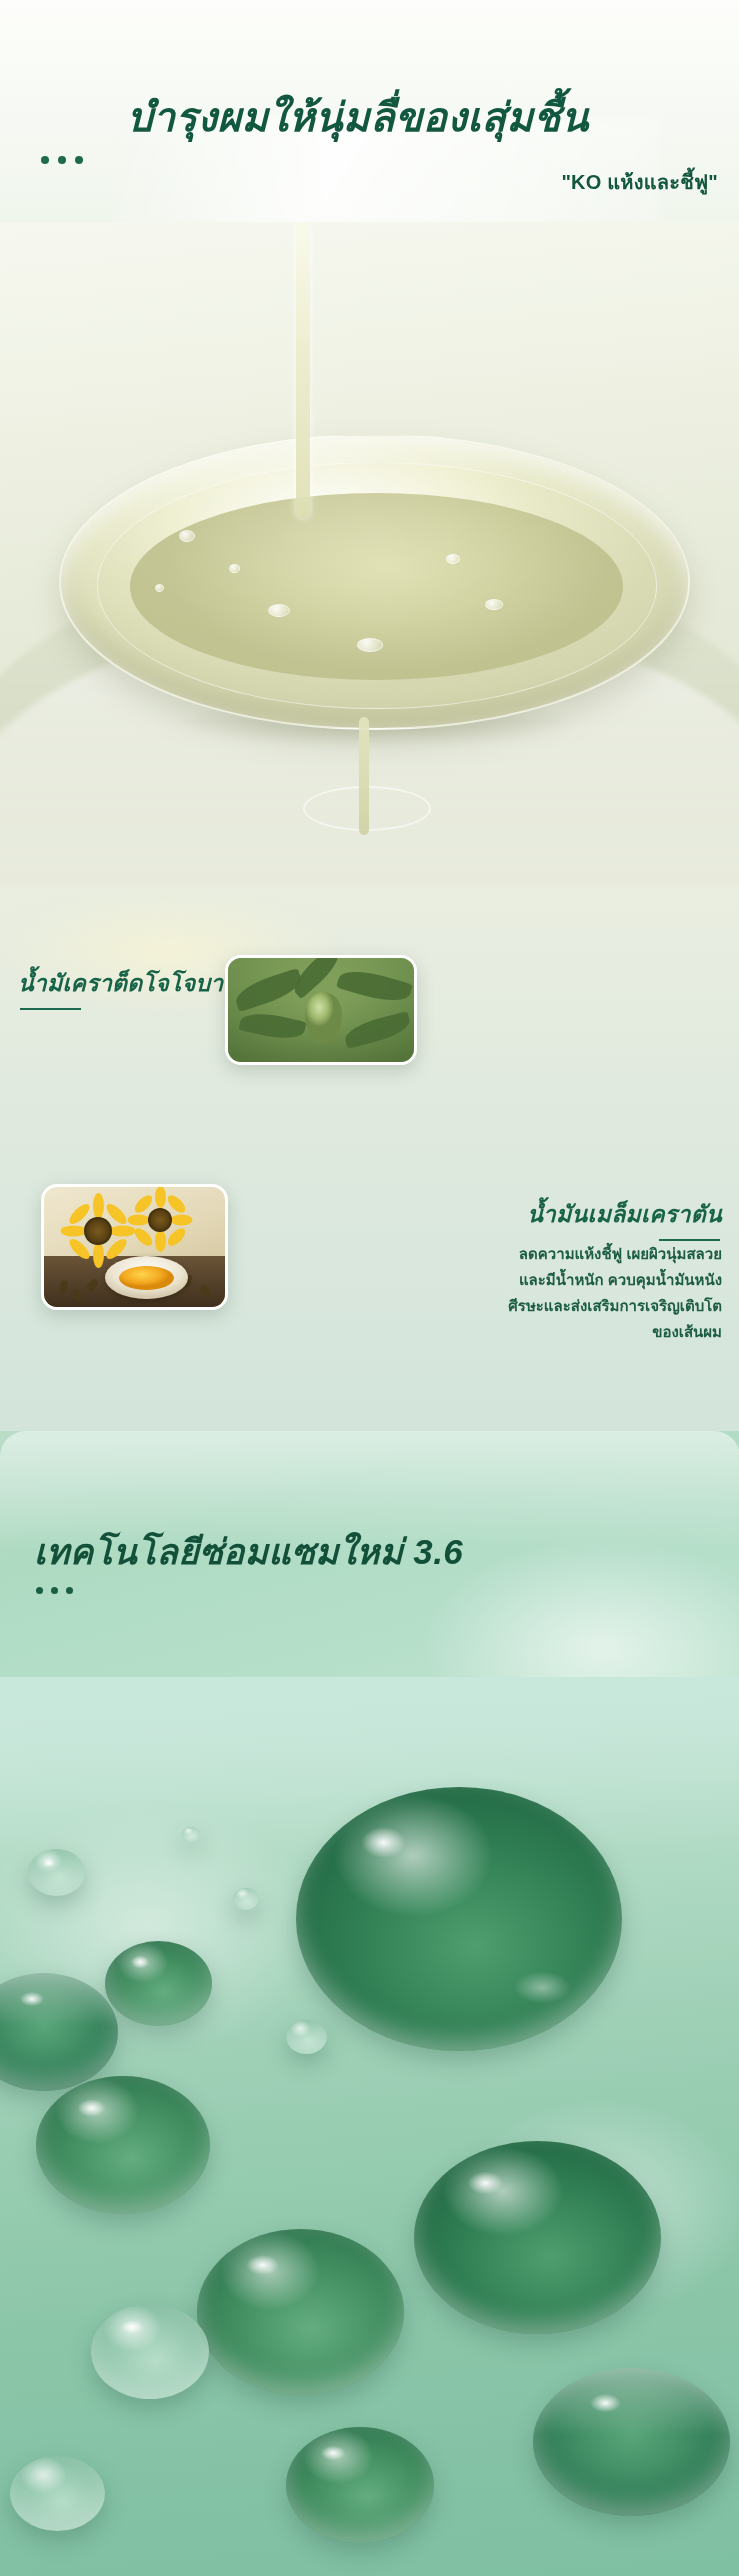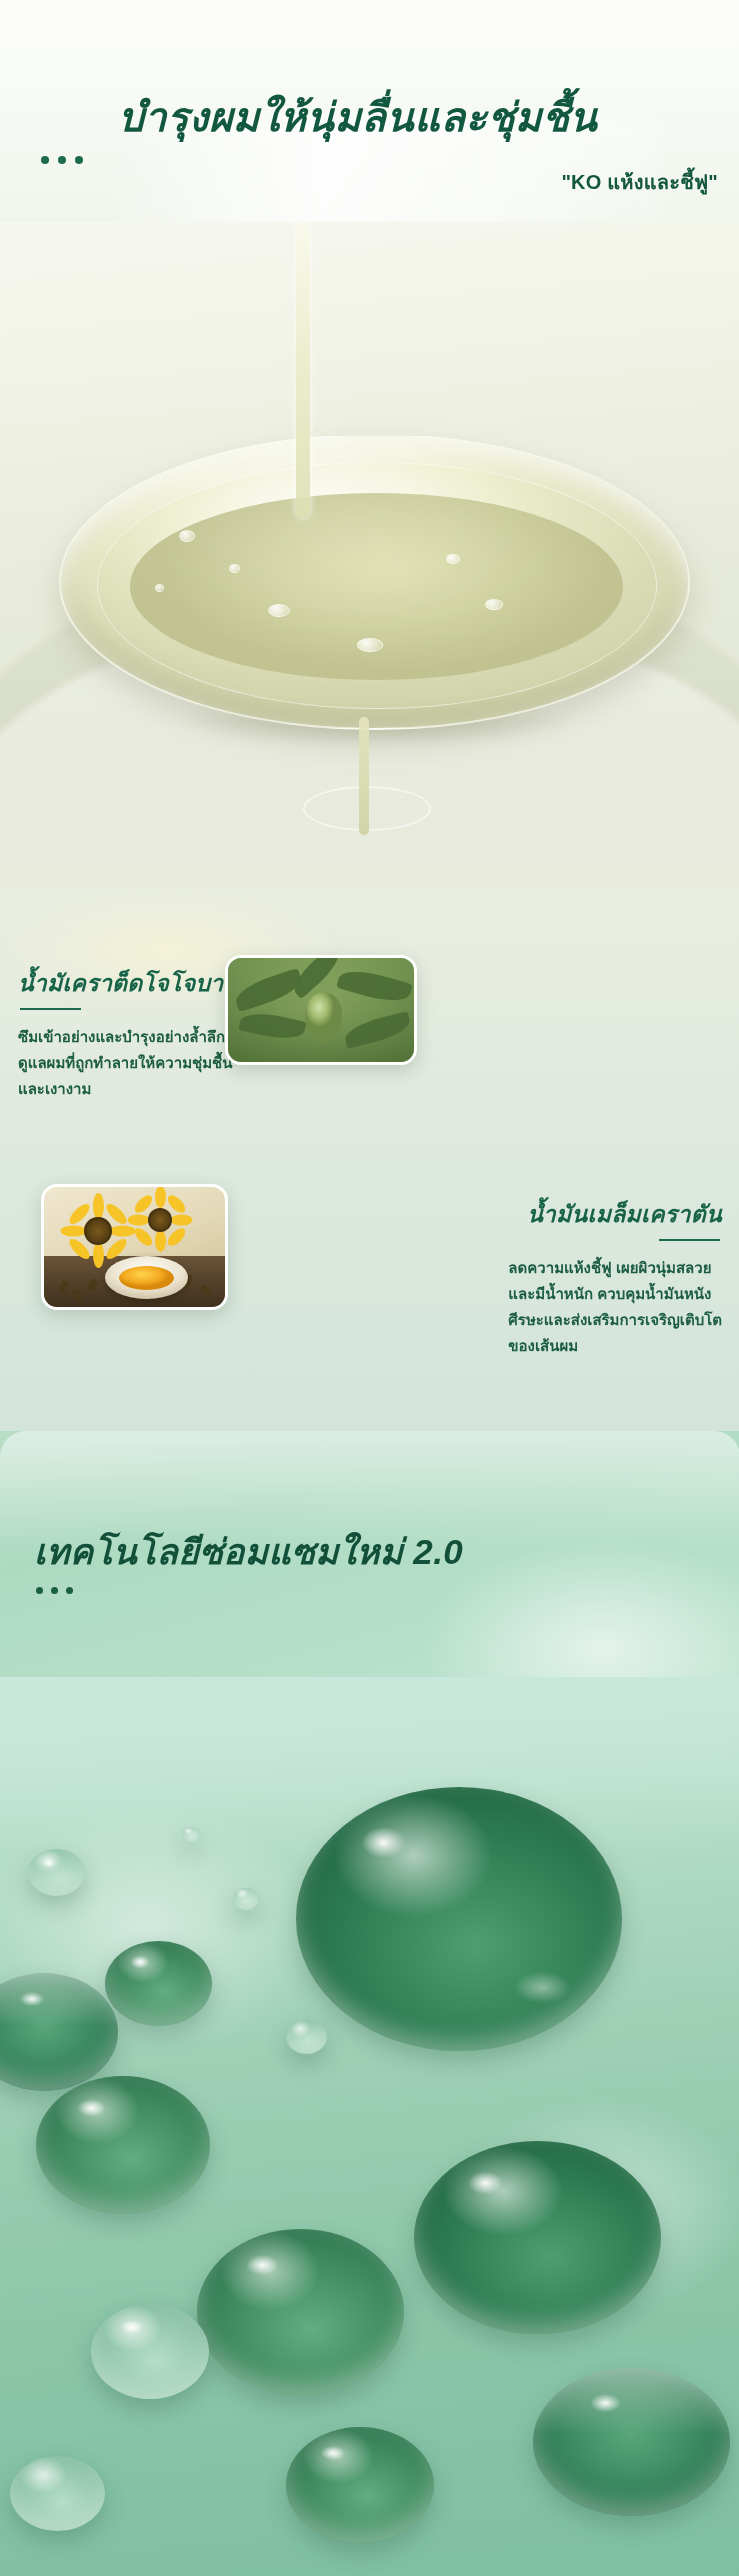--- a/index.html
+++ b/index.html
@@ -131,21 +131,21 @@
   .ing-body{
     position:absolute; font-size:15px; line-height:26px; color:#1b5c43;
     font-weight:600; white-space:pre-line;
   }
   #jojoba-title{ left:18px; top:77px; }
   #jojoba-rule{ left:20px; top:120px; width:61px; }
   #jojoba-body{ left:18px; top:136px; text-align:left; }
 
   #sun-title{ right:18px; top:308px; }
   #sun-rule{ right:20px; top:351px; width:61px; }
-  #sun-body{ right:18px; top:367px; }
+  #sun-body{ right:18px; top:353px; text-align:right; }
 
   .photo-card{
     position:absolute; border-radius:16px; overflow:hidden;
     box-shadow:0 6px 18px rgba(60,90,70,.22);
     border:3px solid #ffffff;
   }
   
   #jojoba-photo{ left:225px; top:67px; width:192px; height:110px;
     background:
       radial-gradient(60% 70% at 50% 48%, #8fae63 0%, #7b9c55 45%, #5d7f3f 100%);
@@ -252,21 +252,21 @@
 </style>
 </head>
 <body>
 
 <div class="page">
 
   <section class="hero">
     <div class="hero-soft-1"></div>
     <div class="hero-sheen"></div>
 
-    <h1 class="hero-title">บำรุงผมให้นุ่มลื่นและชุ่มชื้น</h1>
+    <h1 class="hero-title">บำรุงผมให้นุ่มลื่ของเสุ่มชื้น</h1>
 
     <div class="hero-dots">
       <i></i>
       <i></i>
       <i></i>
     </div>
 
     <div class="hero-sub">"KO แห้งและชี้ฟู"</div>
 
     <div class="petri-wrap">
@@ -290,23 +290,20 @@
 
       <div class="oil-stream"></div>
     </div>
   </section>
 
   <section class="ingredients">
     <div class="ing-wash"></div>
 
     <h2 class="ing-title" id="jojoba-title">น้ำมัเคราต็ดโจโจบา</h2>
     <div class="ing-rule" id="jojoba-rule"></div>
-    <p class="ing-body" id="jojoba-body">ซึมเข้าอย่างและบำรุงอย่างล้ำลึก
-ดูแลผมที่ถูกทำลายให้ความชุ่มชื้น
-และเงางาม</p>
 
     <div class="photo-card" id="jojoba-photo">
       <div class="jj-bg-blur"></div>
       <div class="jj-leaf" style="left:6px;top:20px;width:69px;height:24px;transform:rotate(-18deg);"></div>
       <div class="jj-leaf" style="left:12px;top:57px;width:65px;height:22px;transform:rotate(12deg);"></div>
       <div class="jj-leaf" style="left:110px;top:16px;width:73px;height:24px;transform:rotate(16deg);"></div>
       <div class="jj-leaf" style="left:116px;top:61px;width:67px;height:22px;transform:rotate(-14deg);"></div>
       <div class="jj-leaf" style="left:59px;top:4px;width:59px;height:20px;transform:rotate(-42deg);"></div>
       <div class="jj-nut"></div>
     </div>
@@ -352,21 +349,21 @@
       <div class="sf-bowl">
         <div class="sf-oil"></div>
       </div>
     </div>
   </section>
 
   <section class="tech">
     <div class="tech-round"></div>
     <div class="tech-glow"></div>
 
-    <h2 class="tech-title">เทคโนโลยีซ่อมแซมใหม่ 2.0</h2>
+    <h2 class="tech-title">เทคโนโลยีซ่อมแซมใหม่ 3.6</h2>
 
     <div class="tech-dots">
       <i></i>
       <i></i>
       <i></i>
     </div>
 
     <p class="tech-body">บำรุงรากผมและผมเสีย
 เติมเต็มเคราตินที่สูญเสียไปในแกนผม</p>
   </section>

